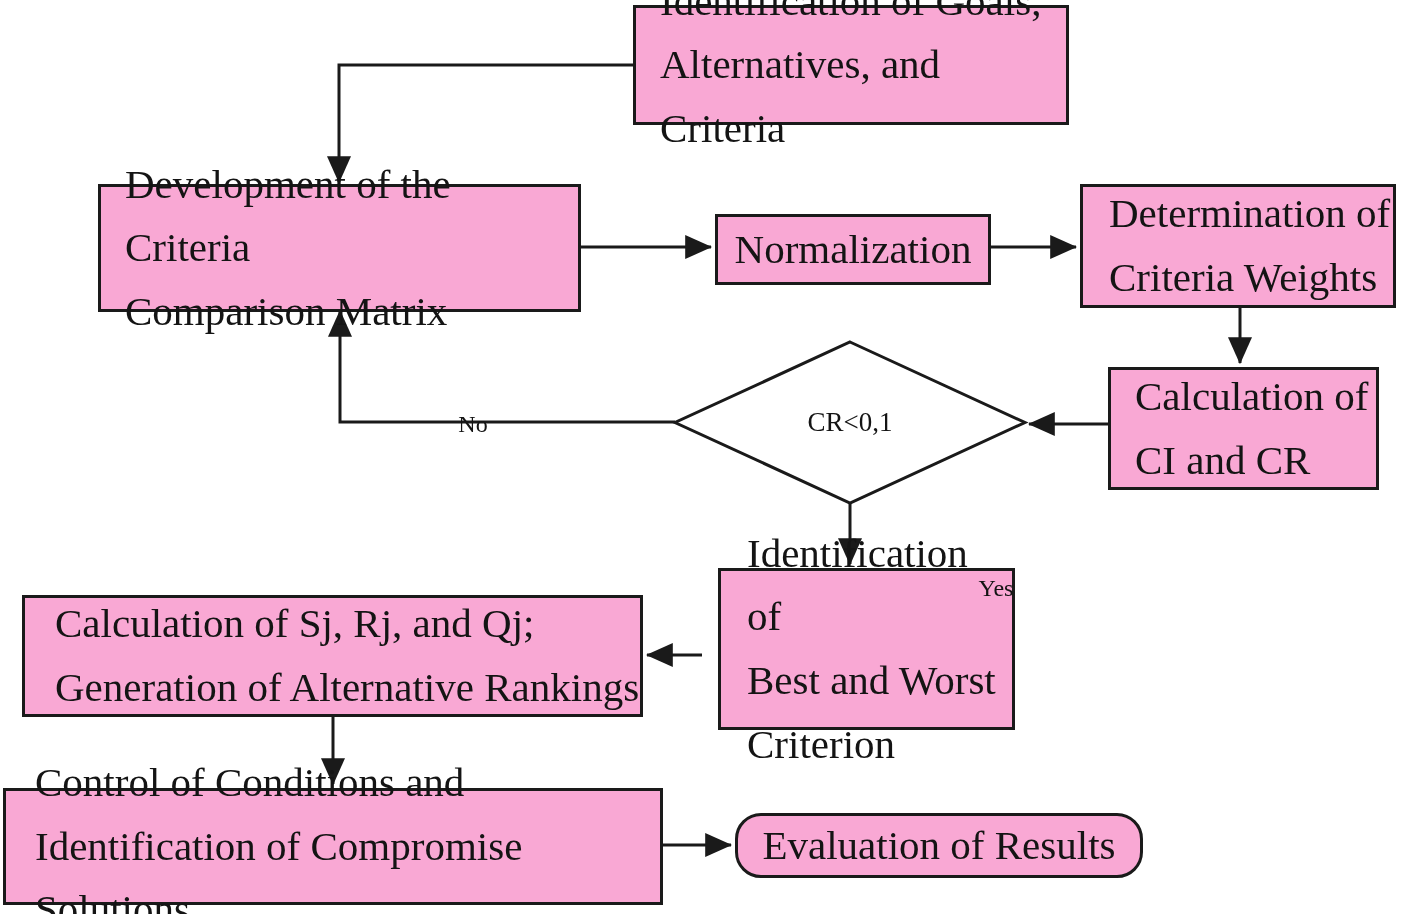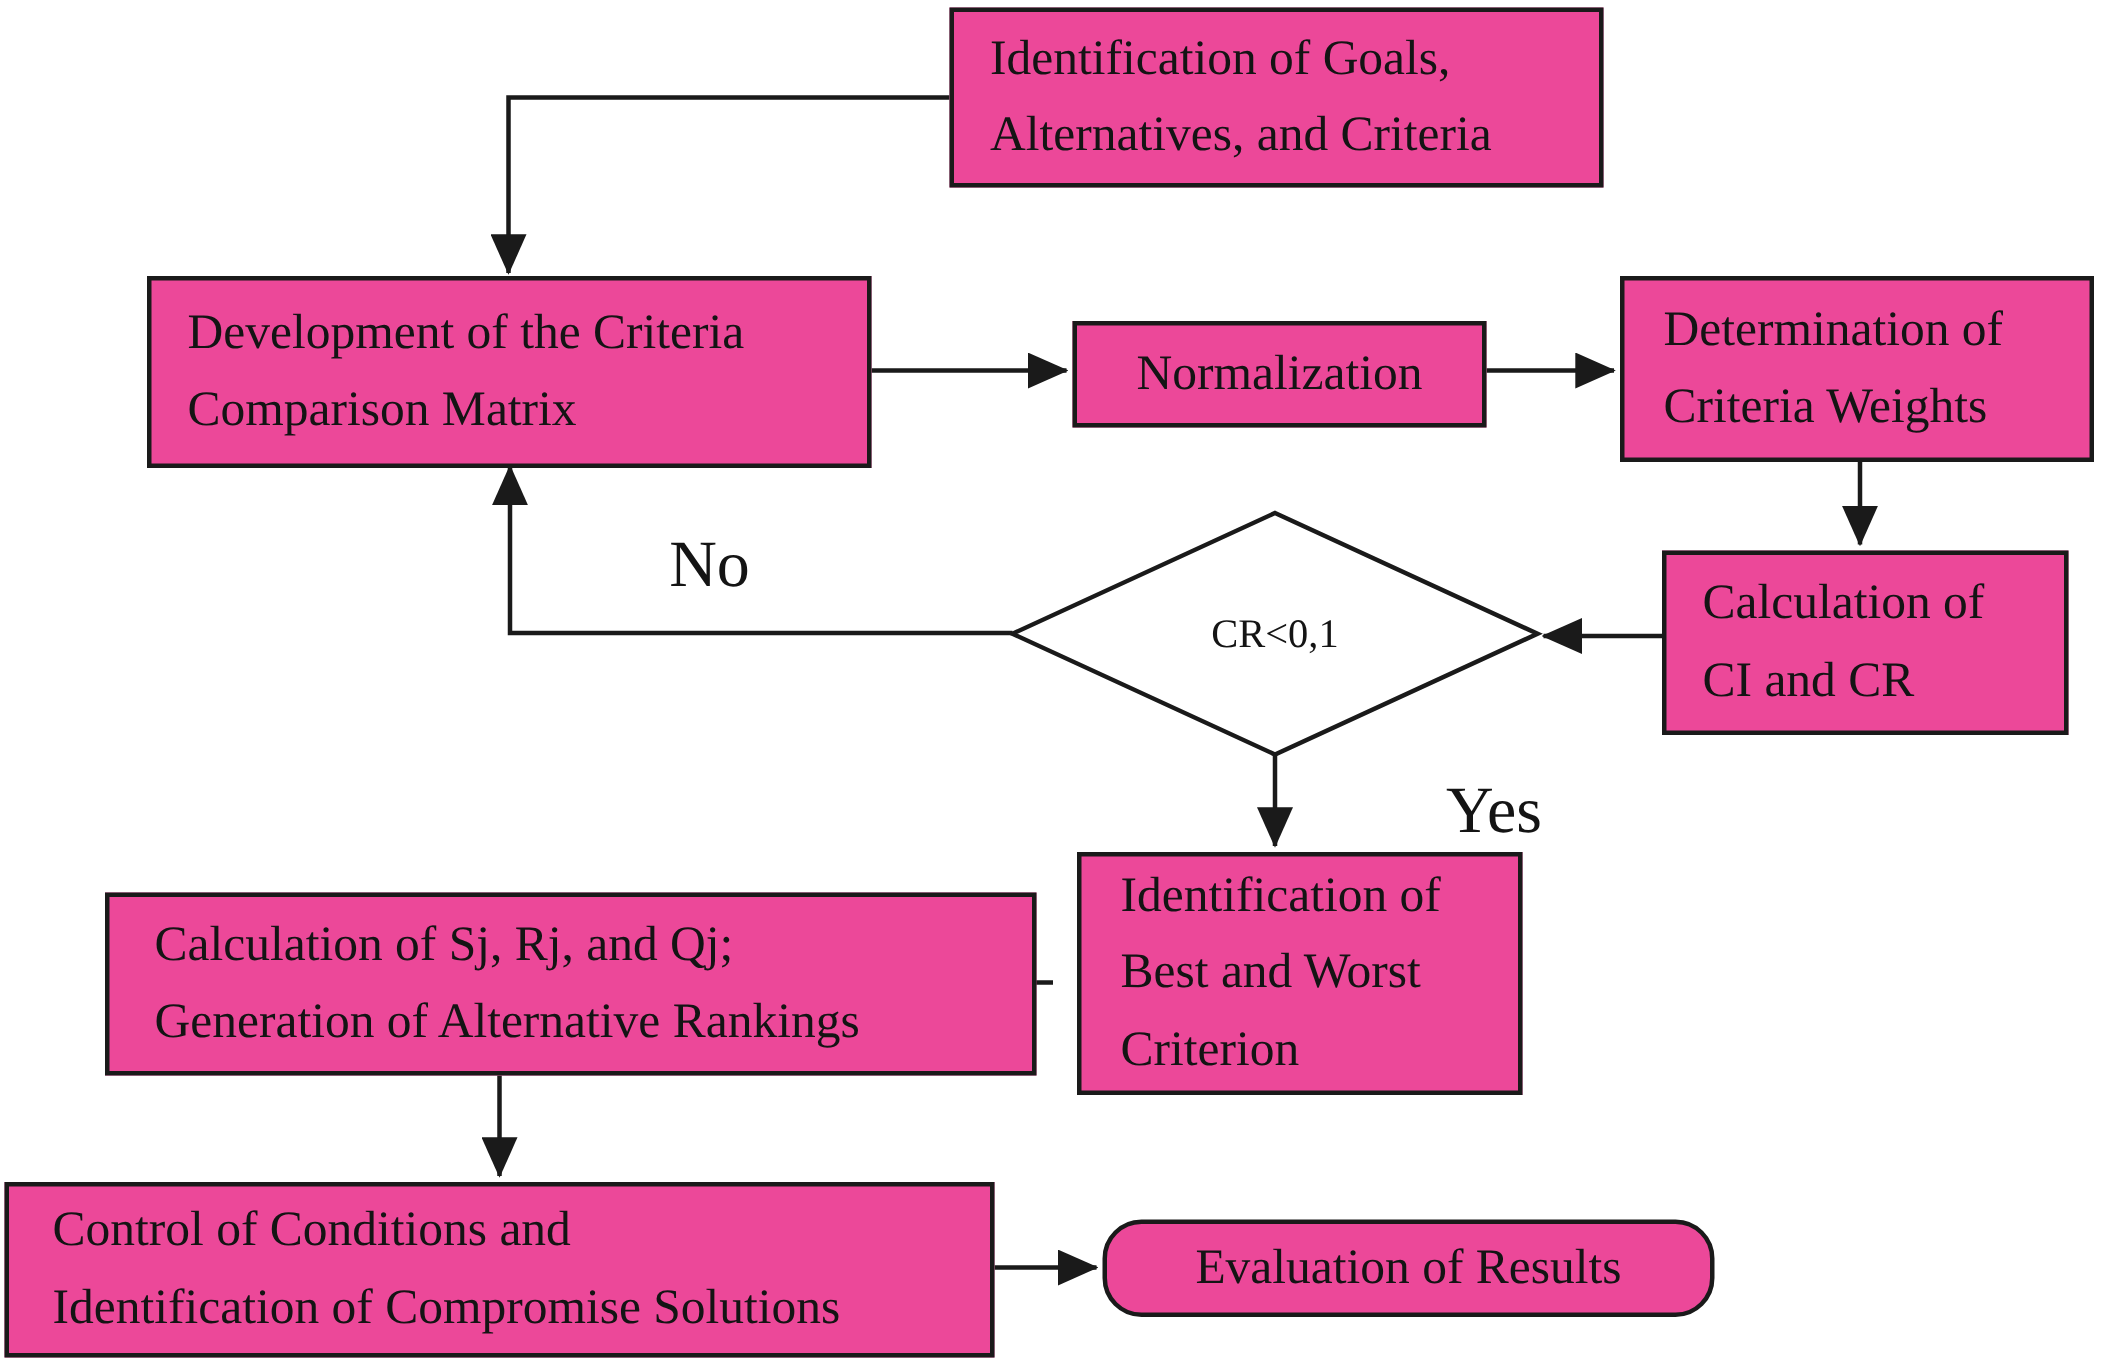--- a/index.html
+++ b/index.html
@@ -15,25 +15,25 @@
   svg.connectors {
     position: absolute;
     left: 0; top: 0;
     width: 1401px; height: 914px;
     z-index: 1;
   }
   .node {
     position: absolute;
     box-sizing: border-box;
     border: 3px solid #1a1a1a;
-    background: #ec4899;
+    background: #f9a8d4;
     display: flex;
     flex-direction: column;
     justify-content: center;
-    font-size: 33px;
+    font-size: 41px;
     line-height: 1.55;
     white-space: pre-line;
     z-index: 2;
   }
   .node.centered {
     align-items: center;
     text-align: center;
     padding-left: 0;
   }
   .diamond-label {
@@ -43,23 +43,24 @@
     display: flex;
     align-items: center;
     justify-content: center;
     font-size: 27px;
     z-index: 2;
     background: transparent;
   }
   .edge-label {
     position: absolute;
     transform: translate(-50%, -50%);
-    font-size: 44px;
+    font-size: 24px;
     z-index: 3;
     background: transparent;
+    margin-top: 48px;
   }
 </style>
 </head>
 <body>
 
 <div class="stage">
 
   <svg class="connectors" viewBox="0 0 1401 914" xmlns="http://www.w3.org/2000/svg">
     <defs>
       <marker id="ah" viewBox="0 0 9 8" refX="8.6" refY="4" markerWidth="9" markerHeight="8" orient="auto">
@@ -98,21 +99,21 @@
   <div class="diamond-label">CR&lt;0,1</div>
 
   <div class="edge-label" style="left:473px; top:376px;">No</div>
 
   <div class="edge-label" style="left:996px; top:540px;">Yes</div>
 
   <div class="node" style="left:718px; top:568px; width:297px; height:162px; padding-left:26px;">Identification of
 Best and Worst
 Criterion</div>
 
-  <div class="node" style="left:22px; top:595px; width:621px; height:122px; padding-left:30px;margin-left:48px;">Calculation of Sj, Rj, and Qj;
+  <div class="node" style="left:22px; top:595px; width:621px; height:122px; padding-left:30px;">Calculation of Sj, Rj, and Qj;
 Generation of Alternative Rankings</div>
 
   <div class="node" style="left:3px; top:788px; width:660px; height:117px; padding-left:29px;">Control of Conditions and
 Identification of Compromise Solutions</div>
 
   <div class="node centered" style="left:735px; top:813px; width:408px; height:65px;border-radius:26px;">Evaluation of Results</div>
 
 </div>
 
 </body></html>

